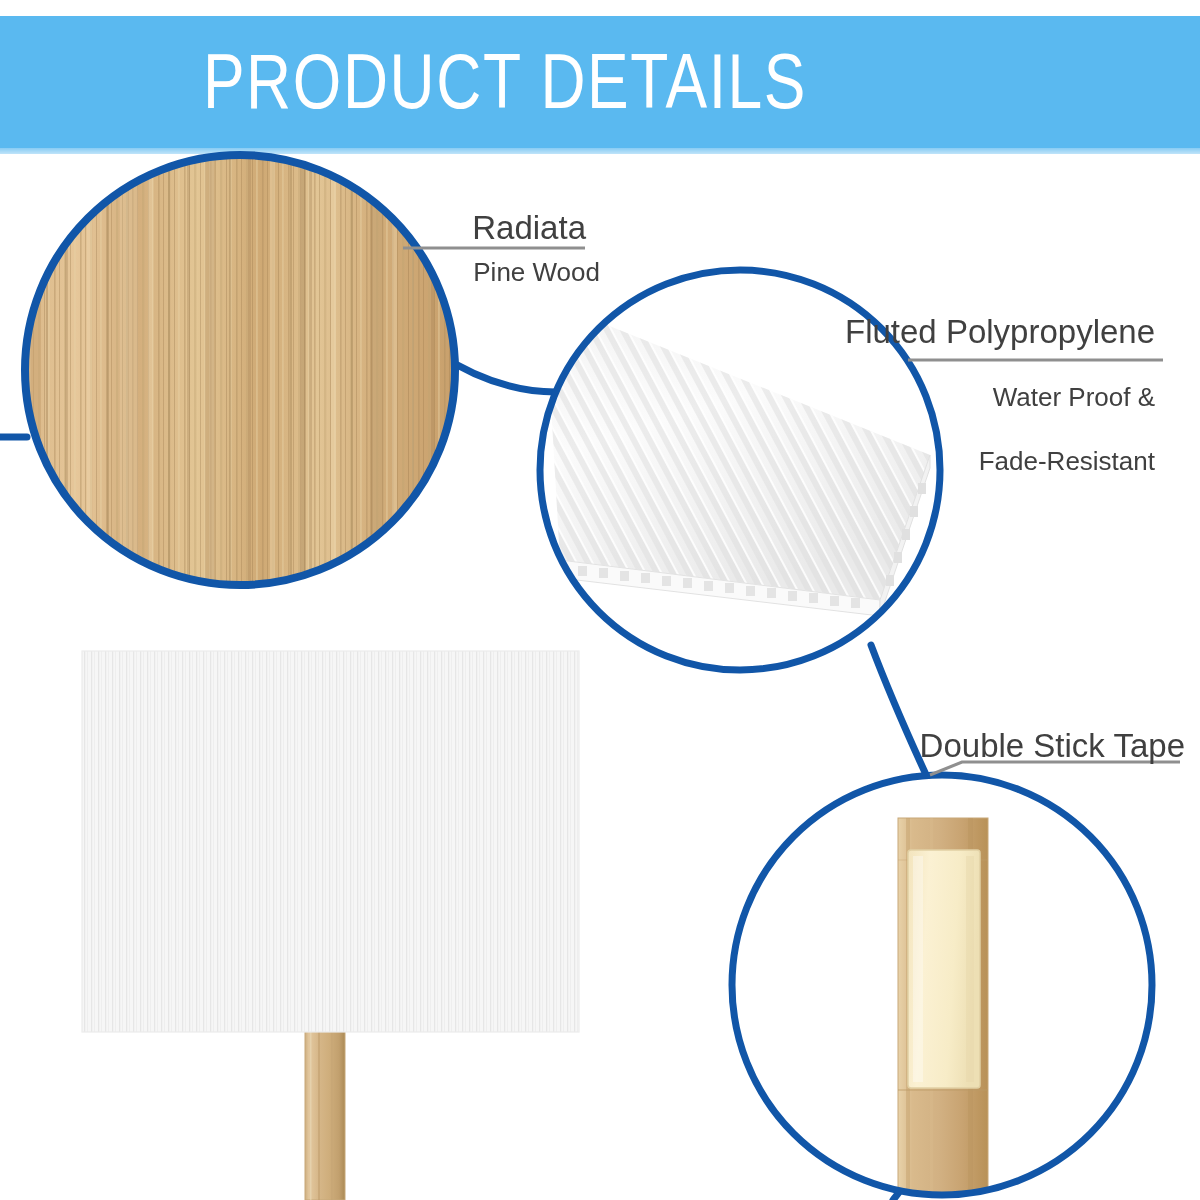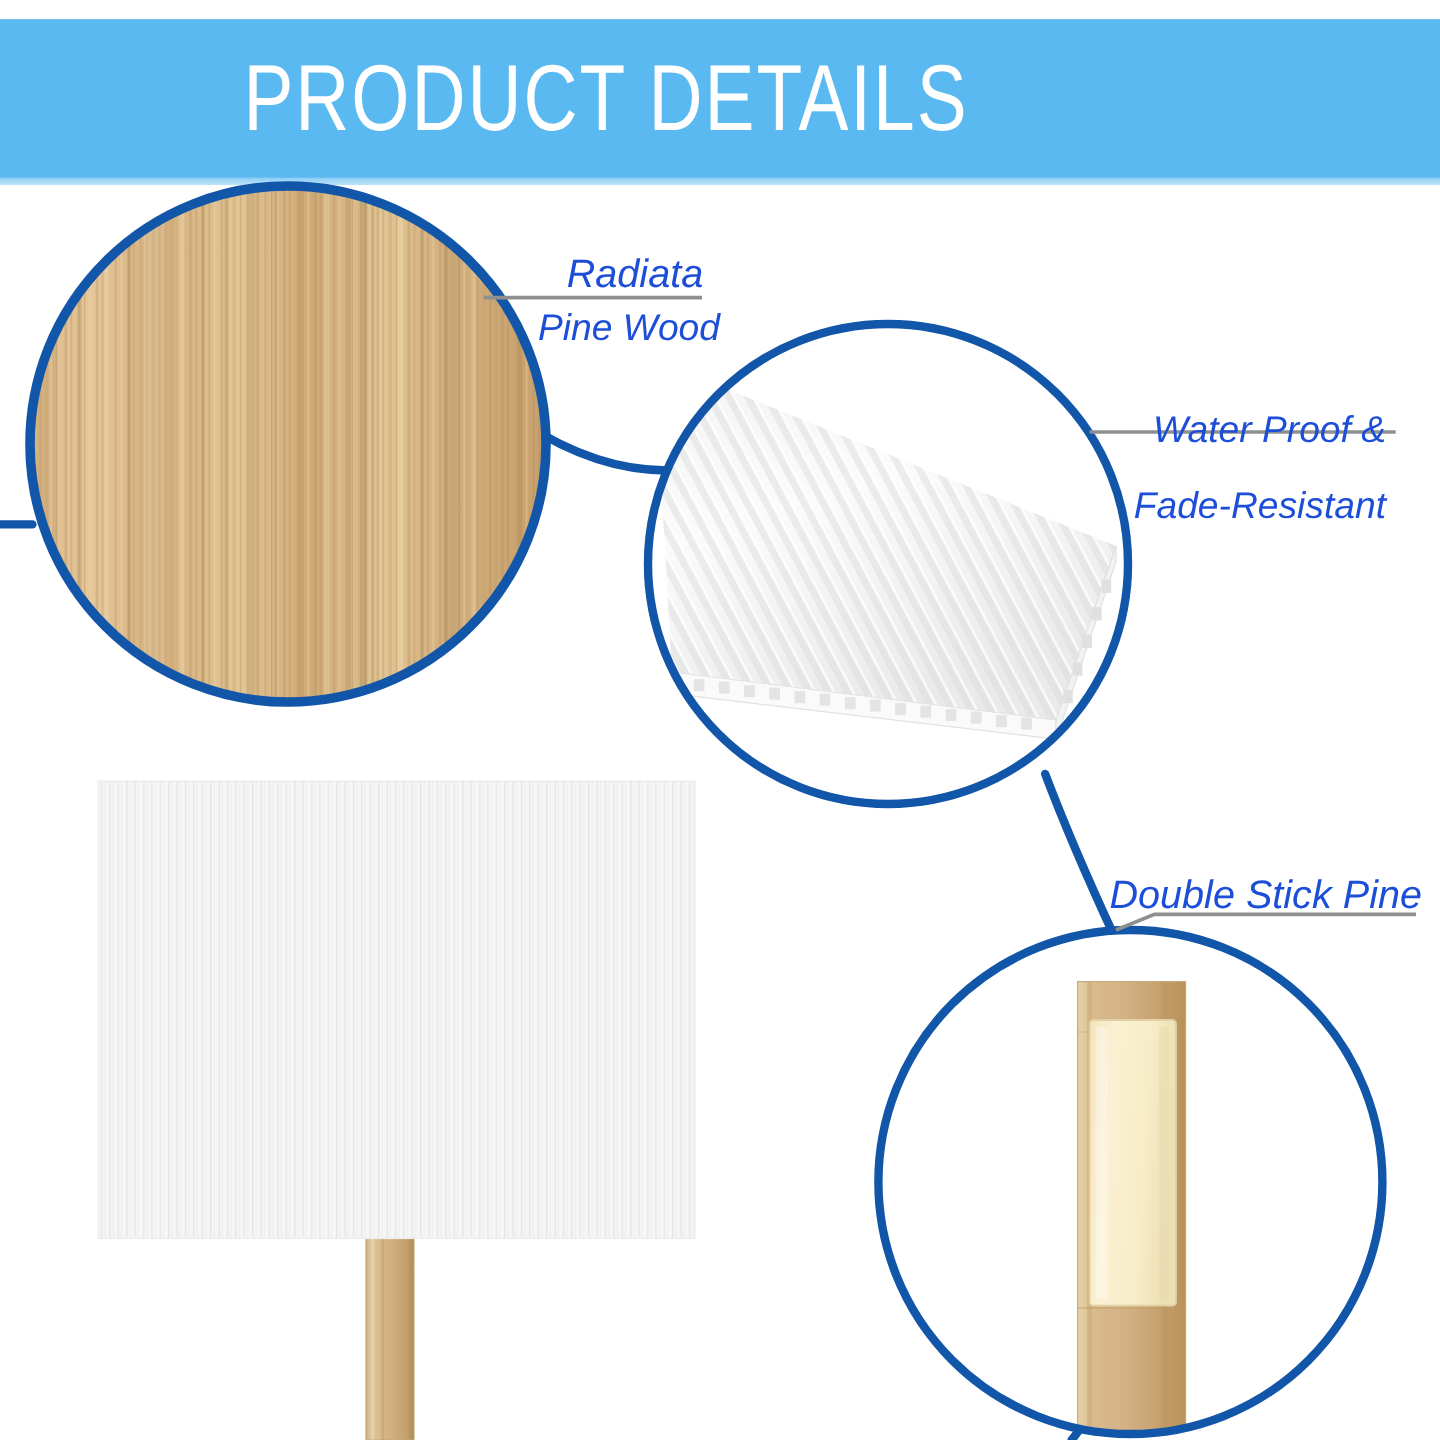--- a/index.html
+++ b/index.html
@@ -31,23 +31,23 @@
     letter-spacing:2px;
     transform:scaleX(.80);
     transform-origin:50% 50%;
     white-space:nowrap;
   }
 
   
   .overlay{position:absolute;left:0;top:0;width:1200px;height:1200px;}
 
   
-  .label{position:absolute;color:#1d4ed8;font-style:italic;}
+  .label{position:absolute;color:#404040;}
   .label .ttl{font-size:33px;line-height:40px;white-space:nowrap;}
-  .label .sub{font-size:31px;line-height:37px;white-space:nowrap;}
+  .label .sub{font-size:26px;line-height:37px;white-space:nowrap;}
   .lbl-wood{left:430px;top:208px;width:170px;text-align:right;}
   .lbl-wood .ttl{padding-right:14px;}
   .lbl-wood .sub{padding-top:6px;}
   .lbl-poly{left:845px;top:312px;width:310px;text-align:right;}
   .lbl-poly .sub{padding-top:7px;margin-top:20px;}
   .lbl-tape{left:900px;top:726px;width:285px;text-align:right;}
 </style>
 </head>
 <body>
 
@@ -230,21 +230,22 @@
     <path d="M 908 360 L 1163 360" fill="none" stroke="#8f8f8f" stroke-width="3"></path>
     <path d="M 930 775 L 962 762 L 1180 762" fill="none" stroke="#8f8f8f" stroke-width="3"></path>
   </svg>
 
   <div class="label lbl-wood">
     <div class="ttl">Radiata</div>
     <div class="sub">Pine Wood</div>
   </div>
 
   <div class="label lbl-poly">
+    <div class="ttl">Fluted Polypropylene</div>
     <div class="sub">Water Proof &amp;</div>
     <div class="sub">Fade-Resistant</div>
   </div>
 
   <div class="label lbl-tape">
-    <div class="ttl">Double Stick Pine</div>
+    <div class="ttl">Double Stick Tape</div>
   </div>
 
 </div>
 
 </body></html>

